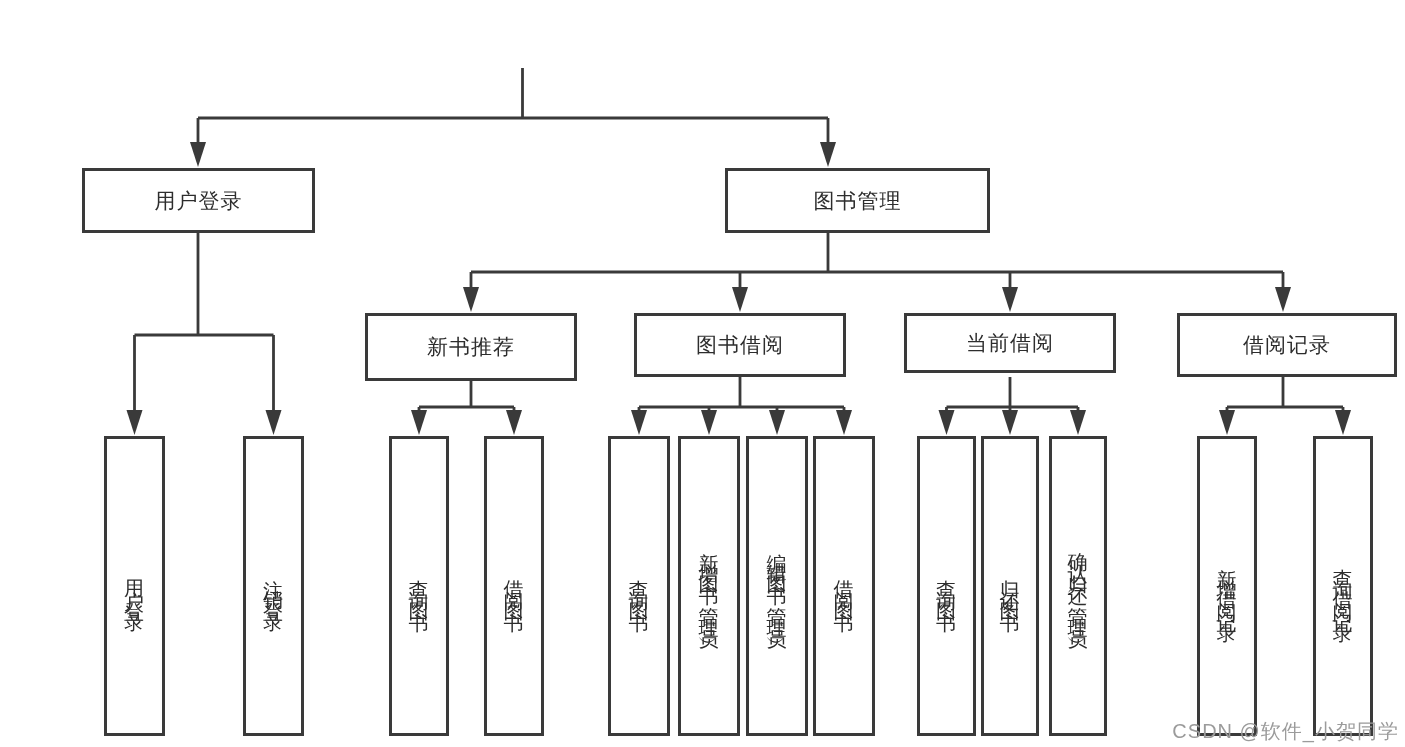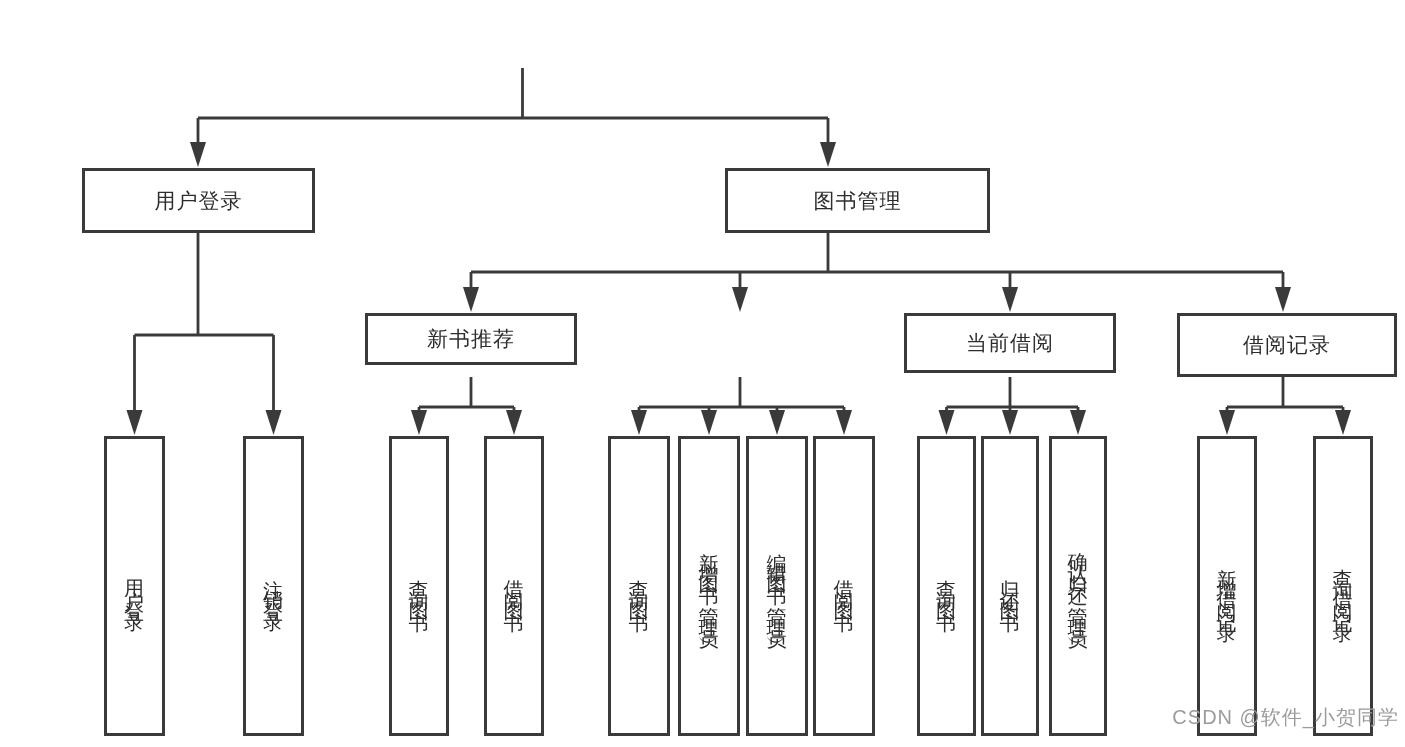--- a/index.html
+++ b/index.html
@@ -44,21 +44,21 @@
     writing-mode: vertical-rl;
     text-orientation: mixed;
     font-size: 20px;
     letter-spacing: 11px;
     line-height: 1;
     white-space: nowrap;
   }
   .watermark {
     position: absolute;
     right: 6px;
-    bottom: 16px;
+    bottom: 2px;
     font-size: 20px;
     color: #9b9b9b;
     z-index: 3;
     letter-spacing: 1px;
     white-space: nowrap;
   }
 </style>
 </head>
 <body>
 
@@ -105,22 +105,25 @@
   </svg>
 
 
   <div class="node hnode" style="left:82px;top:168px;width:233px;height:65px">
     <span>用户登录</span>
   </div>
   <div class="node hnode" style="left:725px;top:168px;width:265px;height:65px">
     <span>图书管理</span>
   </div>
 
-  <div class="node hnode" style="left:365px;top:313px;width:212px;height:52px">
+  <div class="node hnode" style="left:365px;top:313px;width:212px;height:68px">
     <span>新书推荐</span>
+  </div>
+  <div class="node hnode" style="left:634px;top:313px;width:212px;height:64px">
+    <span>图书借阅</span>
   </div>
   <div class="node hnode" style="left:904px;top:313px;width:212px;height:60px">
     <span>当前借阅</span>
   </div>
   <div class="node hnode" style="left:1177px;top:313px;width:220px;height:64px">
     <span>借阅记录</span>
   </div>
 
   <div class="node vnode" style="left:104px;top:436px;width:61px;height:300px">
     <span class="vlabel">用户登录</span>

